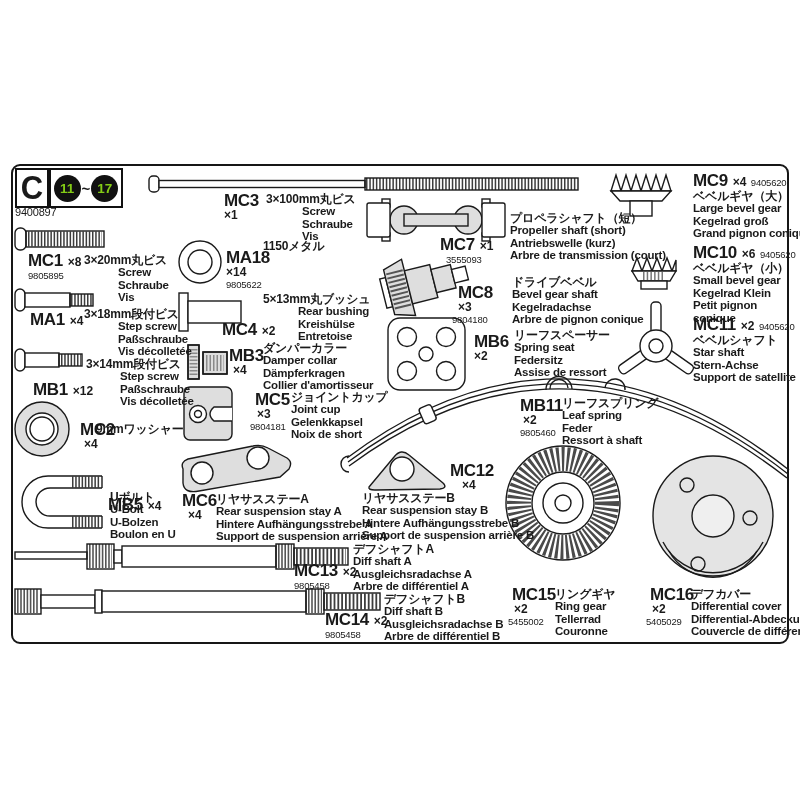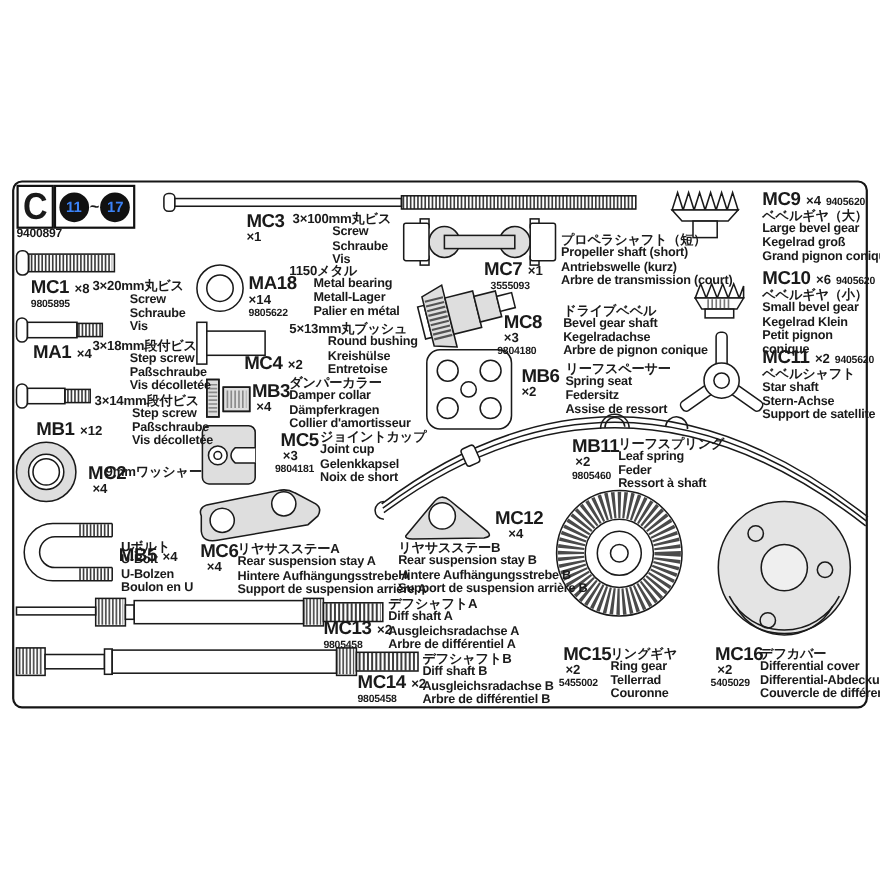--- a/index.html
+++ b/index.html
@@ -4,28 +4,28 @@
 <style>
   html,body{margin:0;padding:0;}
   body{width:800px;height:800px;background:#ffffff;position:relative;
        font-family:"Liberation Sans",sans-serif;color:#1a1a1a;overflow:hidden;}
   .abs{position:absolute;}
   .frame{position:absolute;left:11px;top:164px;width:774px;height:476px;
          border:2px solid #161616;border-radius:9px;}
   .code{font-size:17px;font-weight:bold;letter-spacing:-0.4px;line-height:17px;}
   .qty{font-size:12px;font-weight:bold;margin-left:5px;}
   .qtyline{font-size:12px;font-weight:bold;line-height:13px;}
-  .pno{font-size:9.5px;font-weight:bold;line-height:11px;letter-spacing:-0.2px;}
+  .pno{font-size:9.5px;font-weight:normal;line-height:11px;letter-spacing:-0.2px;}
   .idb{position:absolute;white-space:nowrap;}
   .desc{position:absolute;font-size:11.5px;font-weight:bold;line-height:12.4px;
         white-space:nowrap;letter-spacing:-0.2px;}
   .desc .jp{font-size:12px;}
   .lbox{border:2.5px solid #111;display:flex;align-items:center;justify-content:center;}
   .letterC{font-size:31px;font-weight:bold;transform:scaleY(1.1);}
-  .badge{width:27px;height:27px;border-radius:50%;background:#111;color:#3b82f6;
+  .badge{width:27px;height:27px;border-radius:50%;background:#111;color:#84cc16;
          font-size:13.5px;font-weight:bold;display:flex;align-items:center;justify-content:center;}
   .tilde{font-size:15px;font-weight:bold;margin:0 1px;}
   .s{stroke:#1a1a1a;stroke-width:1.4;fill:none;}
   .sw{stroke:#1a1a1a;stroke-width:1.4;fill:#ffffff;}
   .sg{stroke:#1a1a1a;stroke-width:1.4;fill:#dedede;}
   svg{position:absolute;overflow:visible;}
 </style>
 </head>
 <body>
 
@@ -264,25 +264,20 @@
   </div>
 </div>
 
 <div class="idb" style="left:226px;top:249px;">
   <div class="code">MA18</div>
   <div class="qtyline">×14</div>
   <div class="pno">9805622</div>
 </div>
 <div class="desc" style="left:263px;top:240px;">
   <div class="jp">1150メタル</div>
-  <div style="margin-left:22px;">
-    <div>Metal bearing</div>
-    <div>Metall-Lager</div>
-    <div>Palier en métal</div>
-  </div>
 </div>
 
 <div class="idb" style="left:440px;top:236px;">
   <span class="code">MC7</span><span class="qty">×1</span>
   <div class="pno" style="margin-left:6px;">3555093</div>
 </div>
 <div class="desc" style="left:510px;top:212px;">
   <div class="jp">プロペラシャフト（短）</div>
   <div>Propeller shaft (short)</div>
   <div>Antriebswelle (kurz)</div>
@@ -346,21 +341,21 @@
     <div>Vis décolletée</div>
   </div>
 </div>
 
 <div class="idb" style="left:222px;top:321px;">
   <span class="code">MC4</span><span class="qty">×2</span>
 </div>
 <div class="desc" style="left:263px;top:293px;">
   <div class="jp">5×13mm丸ブッシュ</div>
   <div style="margin-left:35px;">
-    <div>Round bushing</div>
+    <div>Rear bushing</div>
     <div>Kreishülse</div>
     <div>Entretoise</div>
   </div>
 </div>
 
 <div class="idb" style="left:474px;top:333px;">
   <div class="code">MB6</div>
   <div class="qtyline">×2</div>
 </div>
 <div class="desc" style="left:514px;top:329px;">

